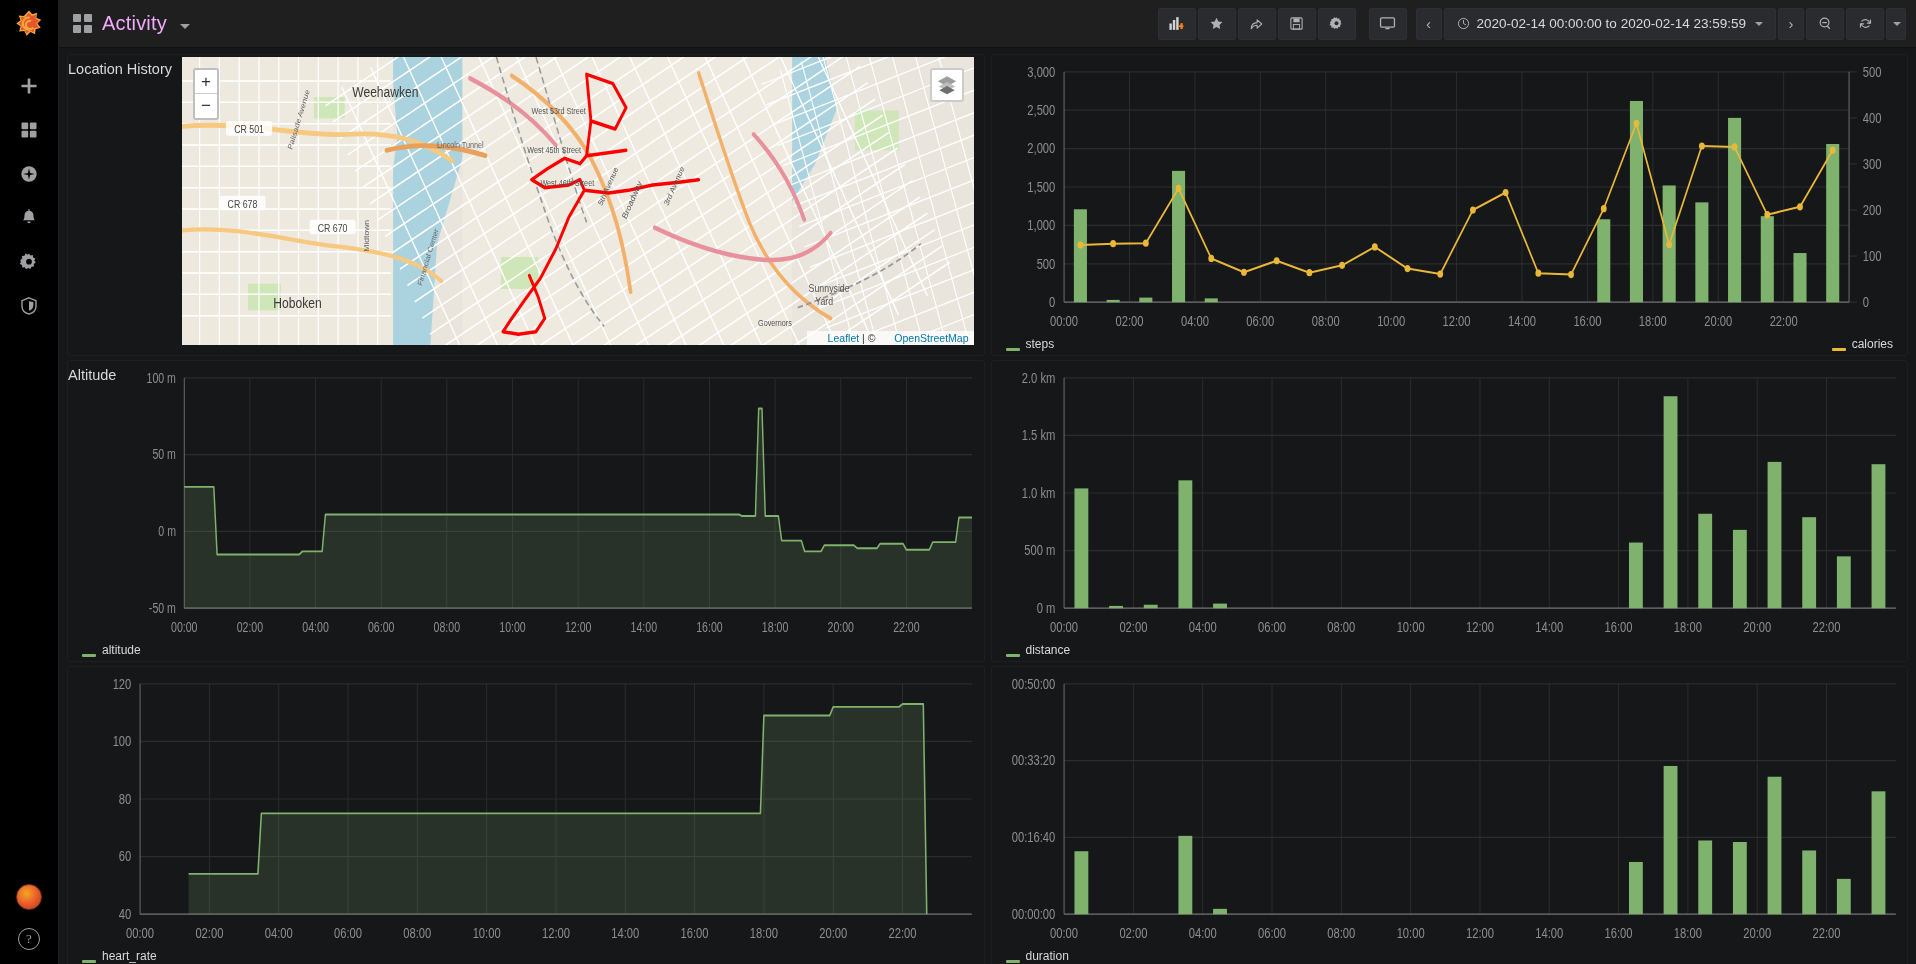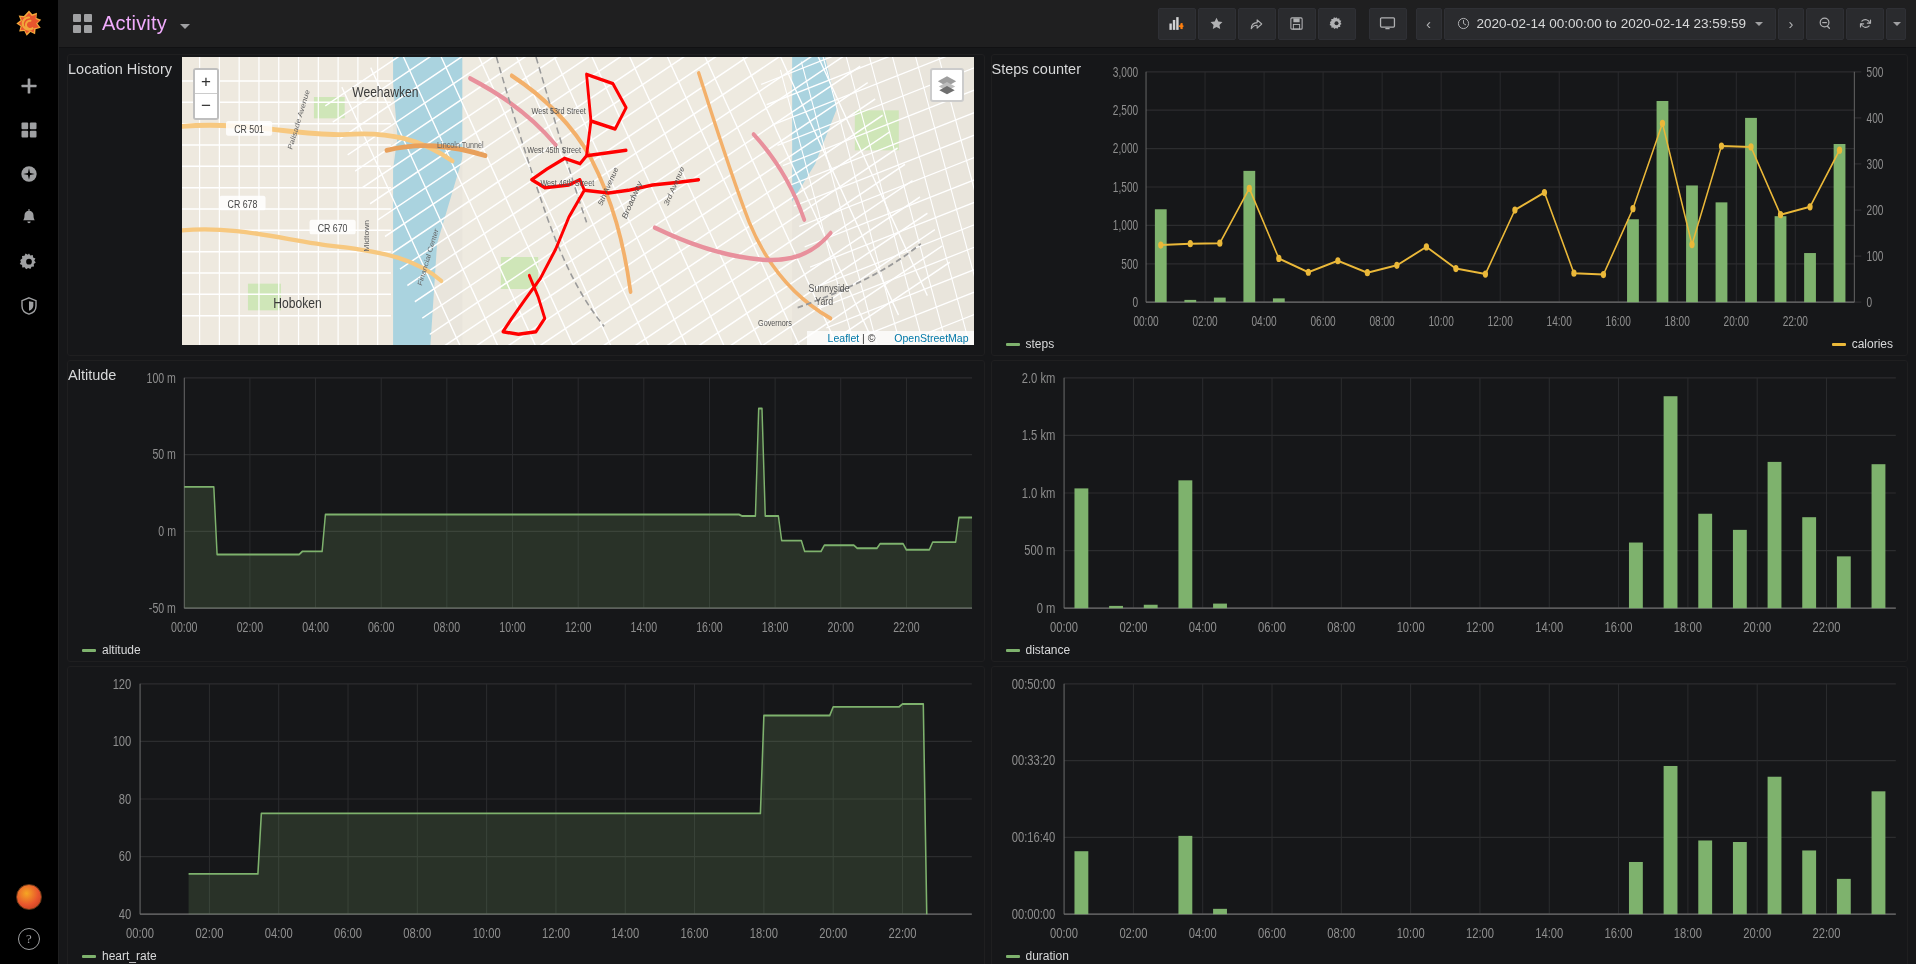--- a/index.html
+++ b/index.html
@@ -144,21 +144,21 @@
     position: absolute; right: 0; bottom: 0;
     background: rgba(255,255,255,.78);
     font-size: 10.5px; color: #333; padding: 1px 5px;
   }
   .map-attr a { color: #0078a8; text-decoration: none; padding-left: 16px; }
 
   
   .graph-svg { position: absolute; inset: 0; width: 100%; height: 100%; }
   .legend {
     position: absolute; left: 14px; bottom: 4px;
-    display: flex; align-items: center; gap: 6px;
+    display: flex; align-items: flex-end; gap: 6px;
     font-size: 12px; color: #d8d9da;
   }
   .legend.right { left: auto; right: 14px; }
   .legend-swatch { width: 14px; height: 3px; border-radius: 1px; display: inline-block; }
   .axis-txt { font-size: 11.5px; fill: #8e8e8e; font-family: "Liberation Sans", sans-serif; }
   .grid-line { stroke: #2c2d2f; stroke-width: 1; shape-rendering: crispEdges; }
   .axis-line { stroke: #6f6f6f; stroke-width: 1; shape-rendering: crispEdges; }
 </style>
 </head>
 <body>
@@ -414,21 +414,20 @@
             </div>
 
             <div class="map-attr">
               <a href="#">Leaflet</a><span> | © </span><a href="#">OpenStreetMap</a>
             </div>
           </div>
         </div>
       </article>
 
       <article class="panel">
-        <div class="panel-title">Steps counter</div>
         <div class="panel-body">
           <svg class="graph-svg" id="chart-steps_counter" viewBox="0 0 940 250" preserveAspectRatio="none">
               <line x1="74" y1="206" x2="880" y2="206" class="grid-line"></line>
               <text x="65" y="210" text-anchor="end" class="axis-txt">0</text>
               <line x1="74" y1="174" x2="880" y2="174" class="grid-line"></line>
               <text x="65" y="178" text-anchor="end" class="axis-txt">500</text>
               <line x1="74" y1="142" x2="880" y2="142" class="grid-line"></line>
               <text x="65" y="146" text-anchor="end" class="axis-txt">1,000</text>
               <line x1="74" y1="110" x2="880" y2="110" class="grid-line"></line>
               <text x="65" y="114" text-anchor="end" class="axis-txt">1,500</text>

